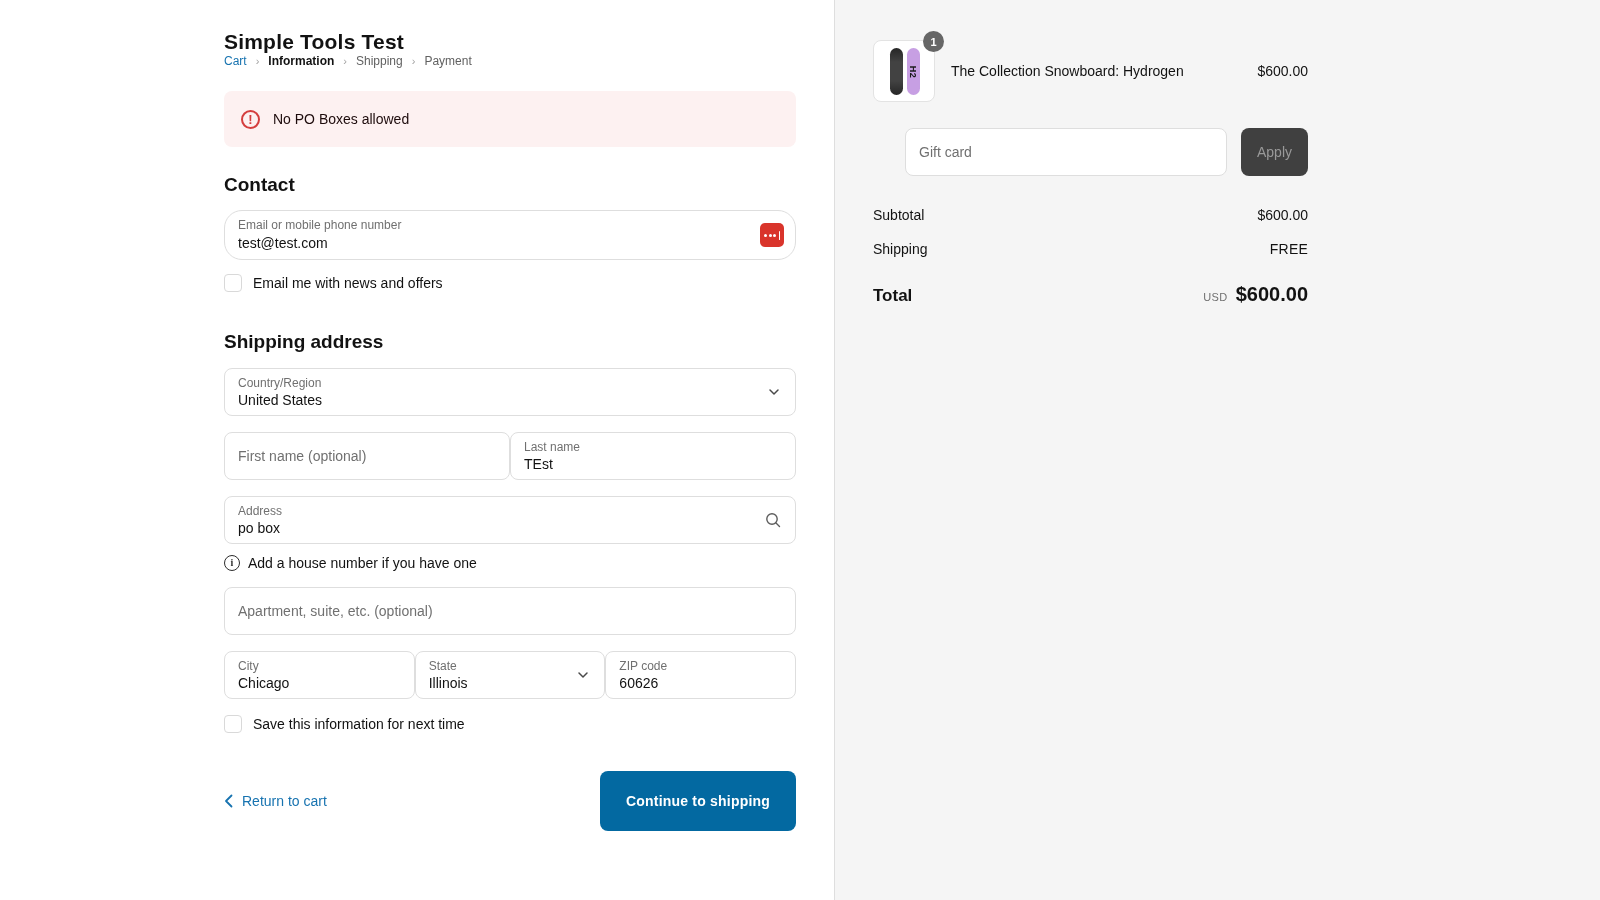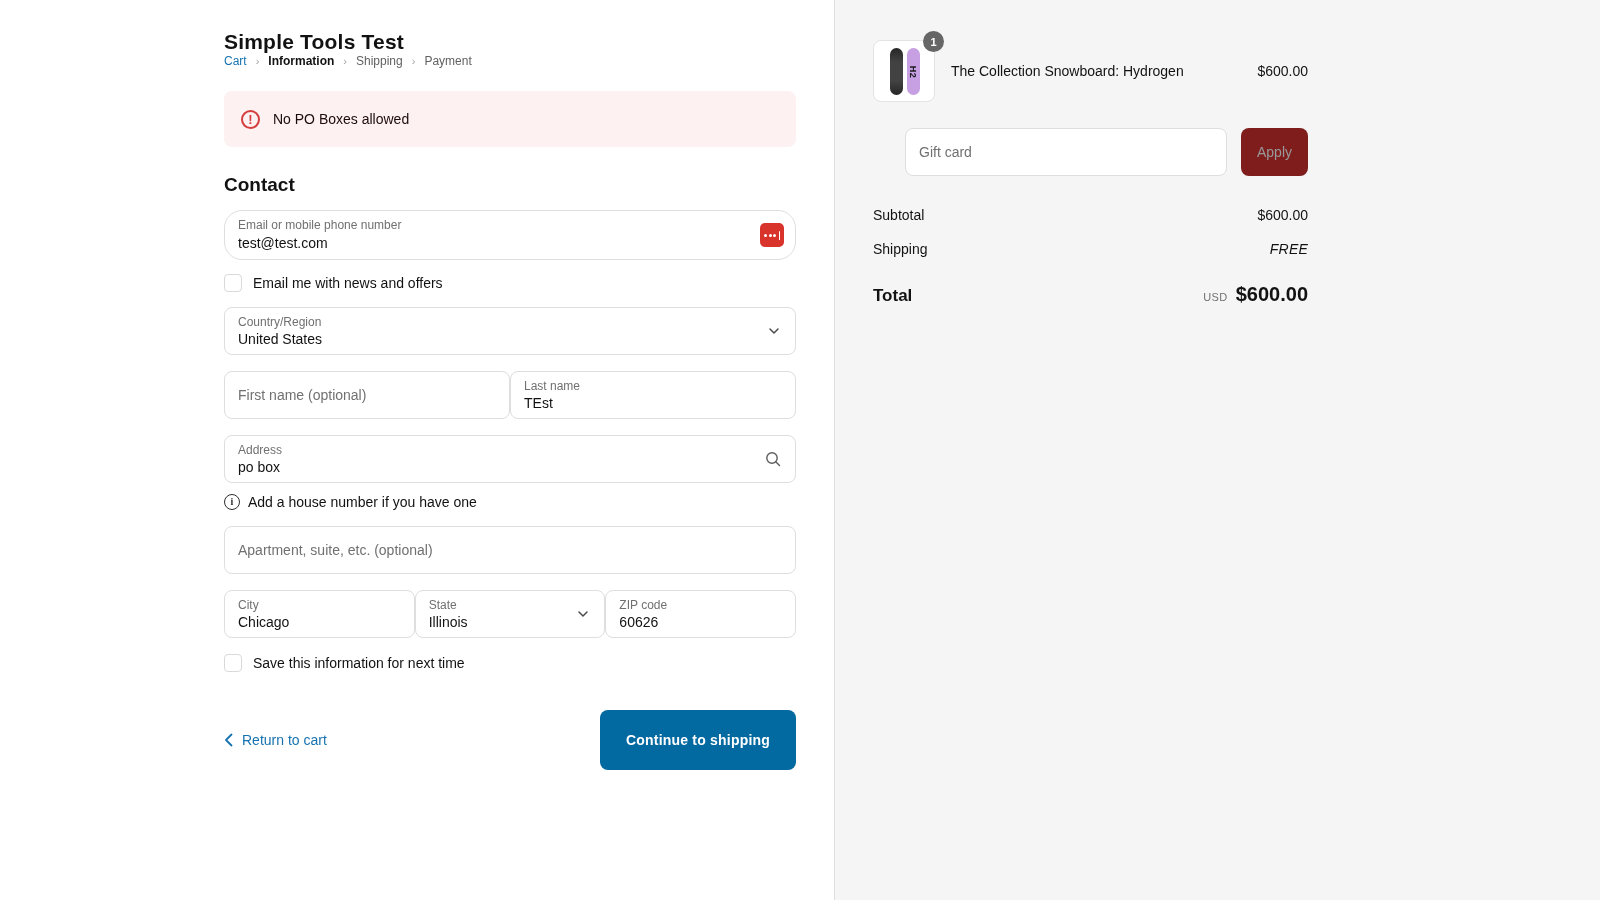--- a/index.html
+++ b/index.html
@@ -116,29 +116,29 @@
     position: absolute; top: -9px; right: -9px; width: 21px; height: 21px;
     background: #666666; border-radius: 50%; color: #fff; font-size: 11px; font-weight: 600;
     display: flex; align-items: center; justify-content: center;
   }
   .product-name { flex: 1; font-size: 14px; color: #121212; padding: 0 16px; line-height: 1.35; }
   .product-price { font-size: 14px; color: #121212; }
 
   .giftcard-row { display: flex; gap: 14px; margin-top: 26px; padding-left: 32px; }
   .giftcard-field { flex: 1; height: 48px; }
   .apply-btn {
-    width: 67px; height: 48px; background: #7f1d1d; border: none; border-radius: 8px;
+    width: 67px; height: 48px; background: #404040; border: none; border-radius: 8px;
     color: #999999; font-size: 14px; font-family: "Liberation Sans", sans-serif; cursor: pointer;
   }
 
   .totals { margin-top: 31px; }
   .total-line { display: flex; justify-content: space-between; align-items: center; font-size: 14px; margin-bottom: 18px; }
   .total-line .lab { color: #121212; }
   .total-line .val { color: #121212; }
-  .val.free { font-weight: 500; letter-spacing: .2px; font-style: italic; }
+  .val.free { font-weight: 500; letter-spacing: .2px; }
   .grand-line { display: flex; justify-content: space-between; align-items: baseline; margin-top: 26px; }
   .grand-label { font-size: 17px; font-weight: 700; }
   .grand-right { display: flex; align-items: baseline; gap: 8px; }
   .currency-code { font-size: 11px; color: #707070; letter-spacing: .4px; }
   .grand-value { font-size: 20px; font-weight: 700; }
 </style>
 </head>
 <body>
 
 <div class="left-panel">
@@ -172,20 +172,21 @@
           <i></i>
           <span class="bar"></span>
         </span>
     </div>
 
     <div class="check-row">
       <span class="checkbox"></span>
       <span class="check-label">Email me with news and offers</span>
     </div>
 
+    <h2 class="section-heading shipping-heading">Shipping address</h2>
 
     <div class="field mt15">
       <span class="float-label">Country/Region</span>
       <span class="select-value">United States</span>
       <svg class="chevron-down" width="14" height="14" viewBox="0 0 14 14">
           <path d="M3 5l4 4 4-4" fill="none" stroke="#4a4a4a" stroke-width="1.5" stroke-linecap="round" stroke-linejoin="round"></path>
         </svg>
     </div>
 
     <div class="row mt16">

